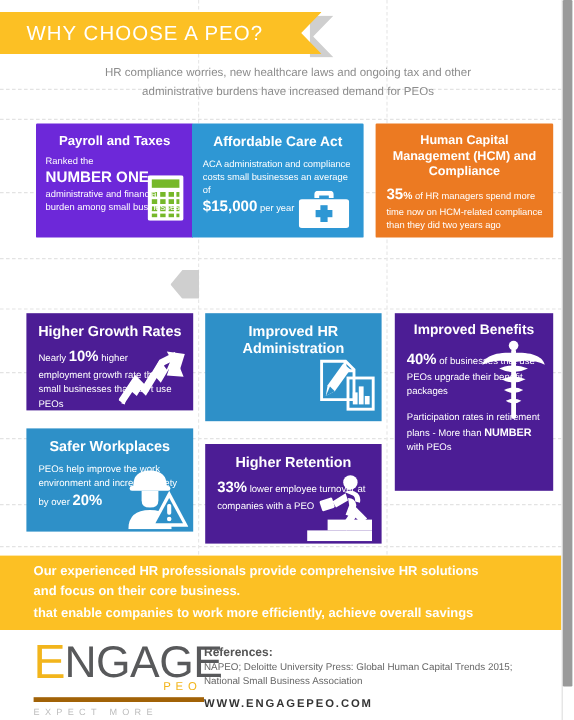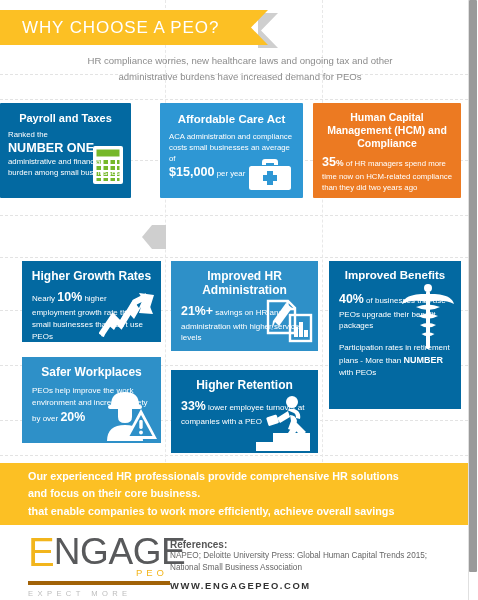--- a/index.html
+++ b/index.html
@@ -49,21 +49,21 @@
   }
 
   
   .card { position: absolute; border-radius: 1px; z-index: 4; }
   .card-title {
     color: #ffffff; font-weight: bold; text-align: center;
     line-height: 1.22;
   }
   .card-body { color: #ffffff; line-height: 1.38; position: relative; z-index: 2; }
 
-  #card-payroll { left: 0; top: 103px; width: 131px; height: 95px; background: #0369a1; }
+  #card-payroll { left: 30px; top: 103px; width: 131px; height: 95px; background: #6d28d9; }
   #card-payroll .card-title { font-size: 11px; padding: 9px 4px 5px; }
   #card-payroll .card-body { font-size: 7.8px; padding: 0 8px; }
   #card-payroll .big { font-size: 12.6px; font-weight: bold; display: block; line-height: 1.25; }
 
   #card-aca { left: 160px; top: 103px; width: 143px; height: 95px; background: #2e97d4; }
   #card-aca .card-title { font-size: 11.5px; padding: 9px 4px 6px; }
   #card-aca .card-body { font-size: 7.8px; padding: 0 9px; }
   #card-aca .amount { font-size: 12.6px; font-weight: bold; }
   #card-aca .amount-sub { font-size: 7.8px; }
 
@@ -94,21 +94,21 @@
     z-index: 3;
   }
   .ribbon2-text {
     color: #ffffff; font-size: 11.5px; letter-spacing: 0.7px; white-space: nowrap;
   }
 
   
   .bcard { position: absolute; z-index: 4; }
   .bcard .b-title { color:#ffffff; font-weight: bold; text-align:center; line-height:1.2; }
   .bcard .b-body  { color:#ffffff; line-height:1.45; font-size:8px; position:relative; z-index:2;}
-  .lightblue { background: #0369a1; }
+  .lightblue { background: #4c1d95; }
   .midblue   { background: #2e90c8; }
   .bcard .num { font-weight: bold; font-size: 12.4px; }
   .bcard .numsm { font-weight: bold; font-size: 9px; }
 
   #b-growth    { left: 22px;  top: 261px; width: 139px; height: 81px; }
   #b-growth .b-title { font-size: 12px; padding: 8px 4px 6px; }
   #b-growth .b-body  { padding: 0 10px; }
 
   #b-hradmin   { left: 171px; top: 261px; width: 147px; height: 90px; }
   #b-hradmin .b-title { font-size: 12px; padding: 8px 4px 5px; }
@@ -273,23 +273,20 @@
     </div>
     <svg class="b-icon" style="right:6px; bottom:4px;" width="56" height="46" viewBox="0 0 56 46">
       <path d="M2 44 L13 24 L21 32 L34 8 L40 16 L46 2 L54 22 L40 21 L42 15 L35 27 L27 18 L15 38 L8 32 L5 45 Z" fill="#ffffff"></path>
       <path d="M2 43 L14 25 L22 33 L36 10 L48 4" stroke="#ffffff" stroke-width="6" fill="none" stroke-linejoin="miter"></path>
       <path d="M40 1 L55 3 L50 19 Z" fill="#ffffff"></path>
     </svg>
   </div>
 
   <div class="bcard midblue" id="b-hradmin">
     <div class="b-title">Improved HR Administration</div>
-    <div class="b-body">
-      <span class="num">21%+</span><span> savings on HR and administration with higher service levels</span>
-    </div>
     <svg class="b-icon" style="right:4px; bottom:4px;" width="50" height="50" viewBox="0 0 50 50">
       <path d="M4 4 h20 l7 7 v25 h-27 z" fill="none" stroke="#ffffff" stroke-width="2.4"></path>
       <path d="M23.5 4 v8 h7.5" fill="none" stroke="#ffffff" stroke-width="2.4"></path>
       <path d="M22 6 L9 24 L7.5 33 L15 29 L28 11 Z" fill="#ffffff"></path>
       <path d="M7.5 33 L15 29 L11 25 Z" fill="#2e90c8"></path>
       <rect x="26" y="18" width="21" height="26" fill="none" stroke="#ffffff" stroke-width="2.4"></rect>
       <g fill="#ffffff">
         <rect x="30" y="30" width="4" height="10"></rect>
         <rect x="35" y="25" width="4" height="15"></rect>
         <rect x="40" y="33" width="4" height="7"></rect>

